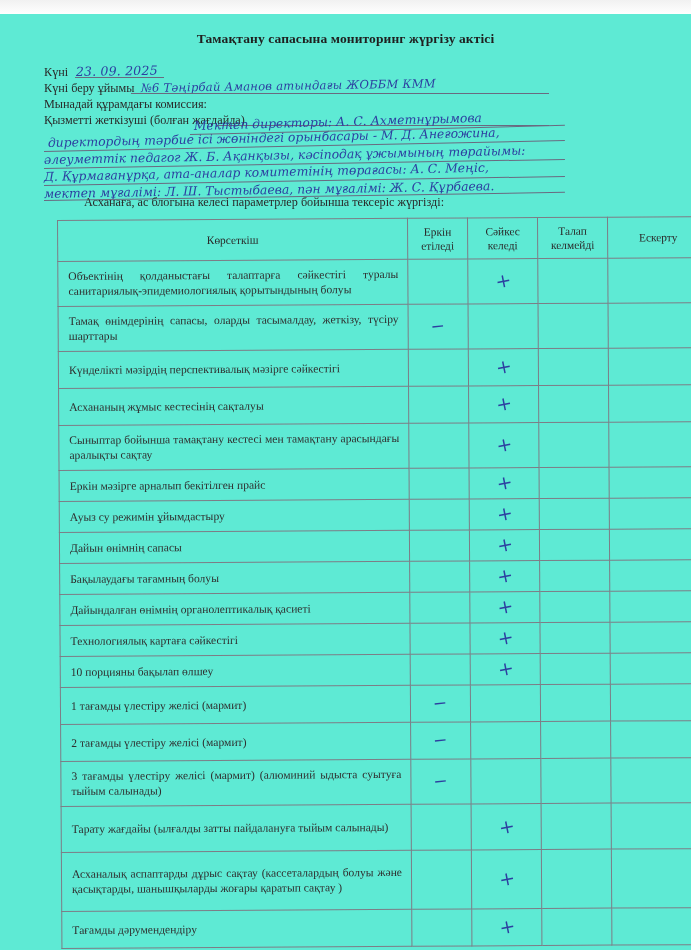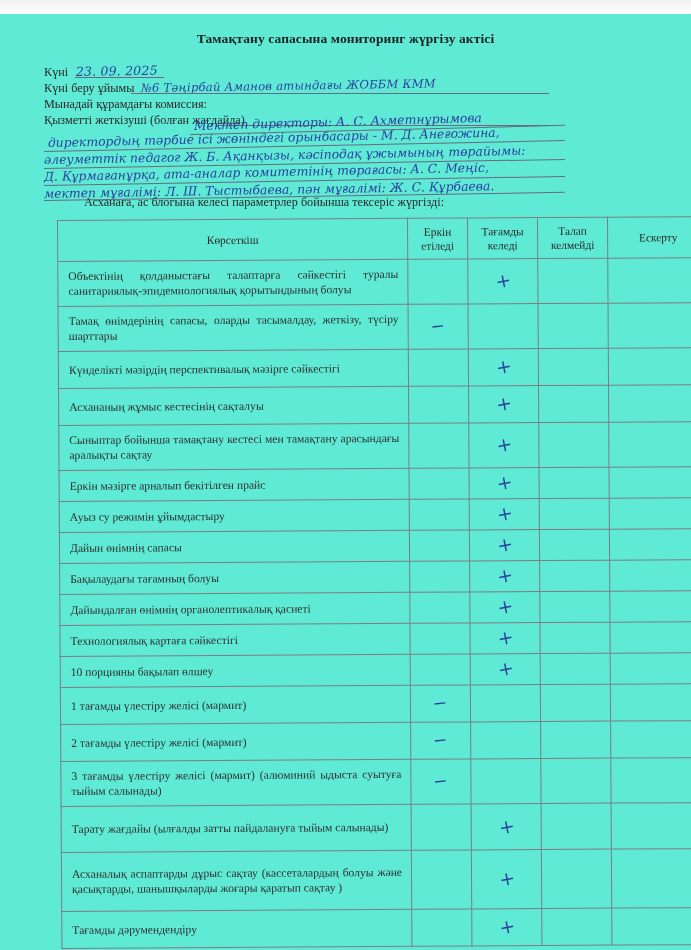--- a/index.html
+++ b/index.html
@@ -197,21 +197,21 @@
   </div>
 
   <div class="intro">Асханаға, ас блогына келесі параметрлер бойынша тексеріс жүргізді:</div>
 
   <div class="tbl-wrap">
     <table class="act">
       <thead>
         <tr>
           <th class="c-ind">Көрсеткіш</th>
           <th class="c-req">Еркін етіледі</th>
-          <th class="c-ok">Тағамды келеді</th>
+          <th class="c-ok">Сәйкес келеді</th>
           <th class="c-no">Талап келмейді</th>
           <th class="c-note">Ескерту</th>
         </tr>
       </thead>
       <tbody id="tbody">
           <tr style="height: 44px;">
             <td class="ind">Объектінің қолданыстағы талаптарға сәйкестігі туралы санитариялық-эпидемиологиялық қорытындының болуы</td>
             <td class="mark"></td>
             <td class="mark"><span class="mk plus">+</span></td>
             <td class="mark"></td>

